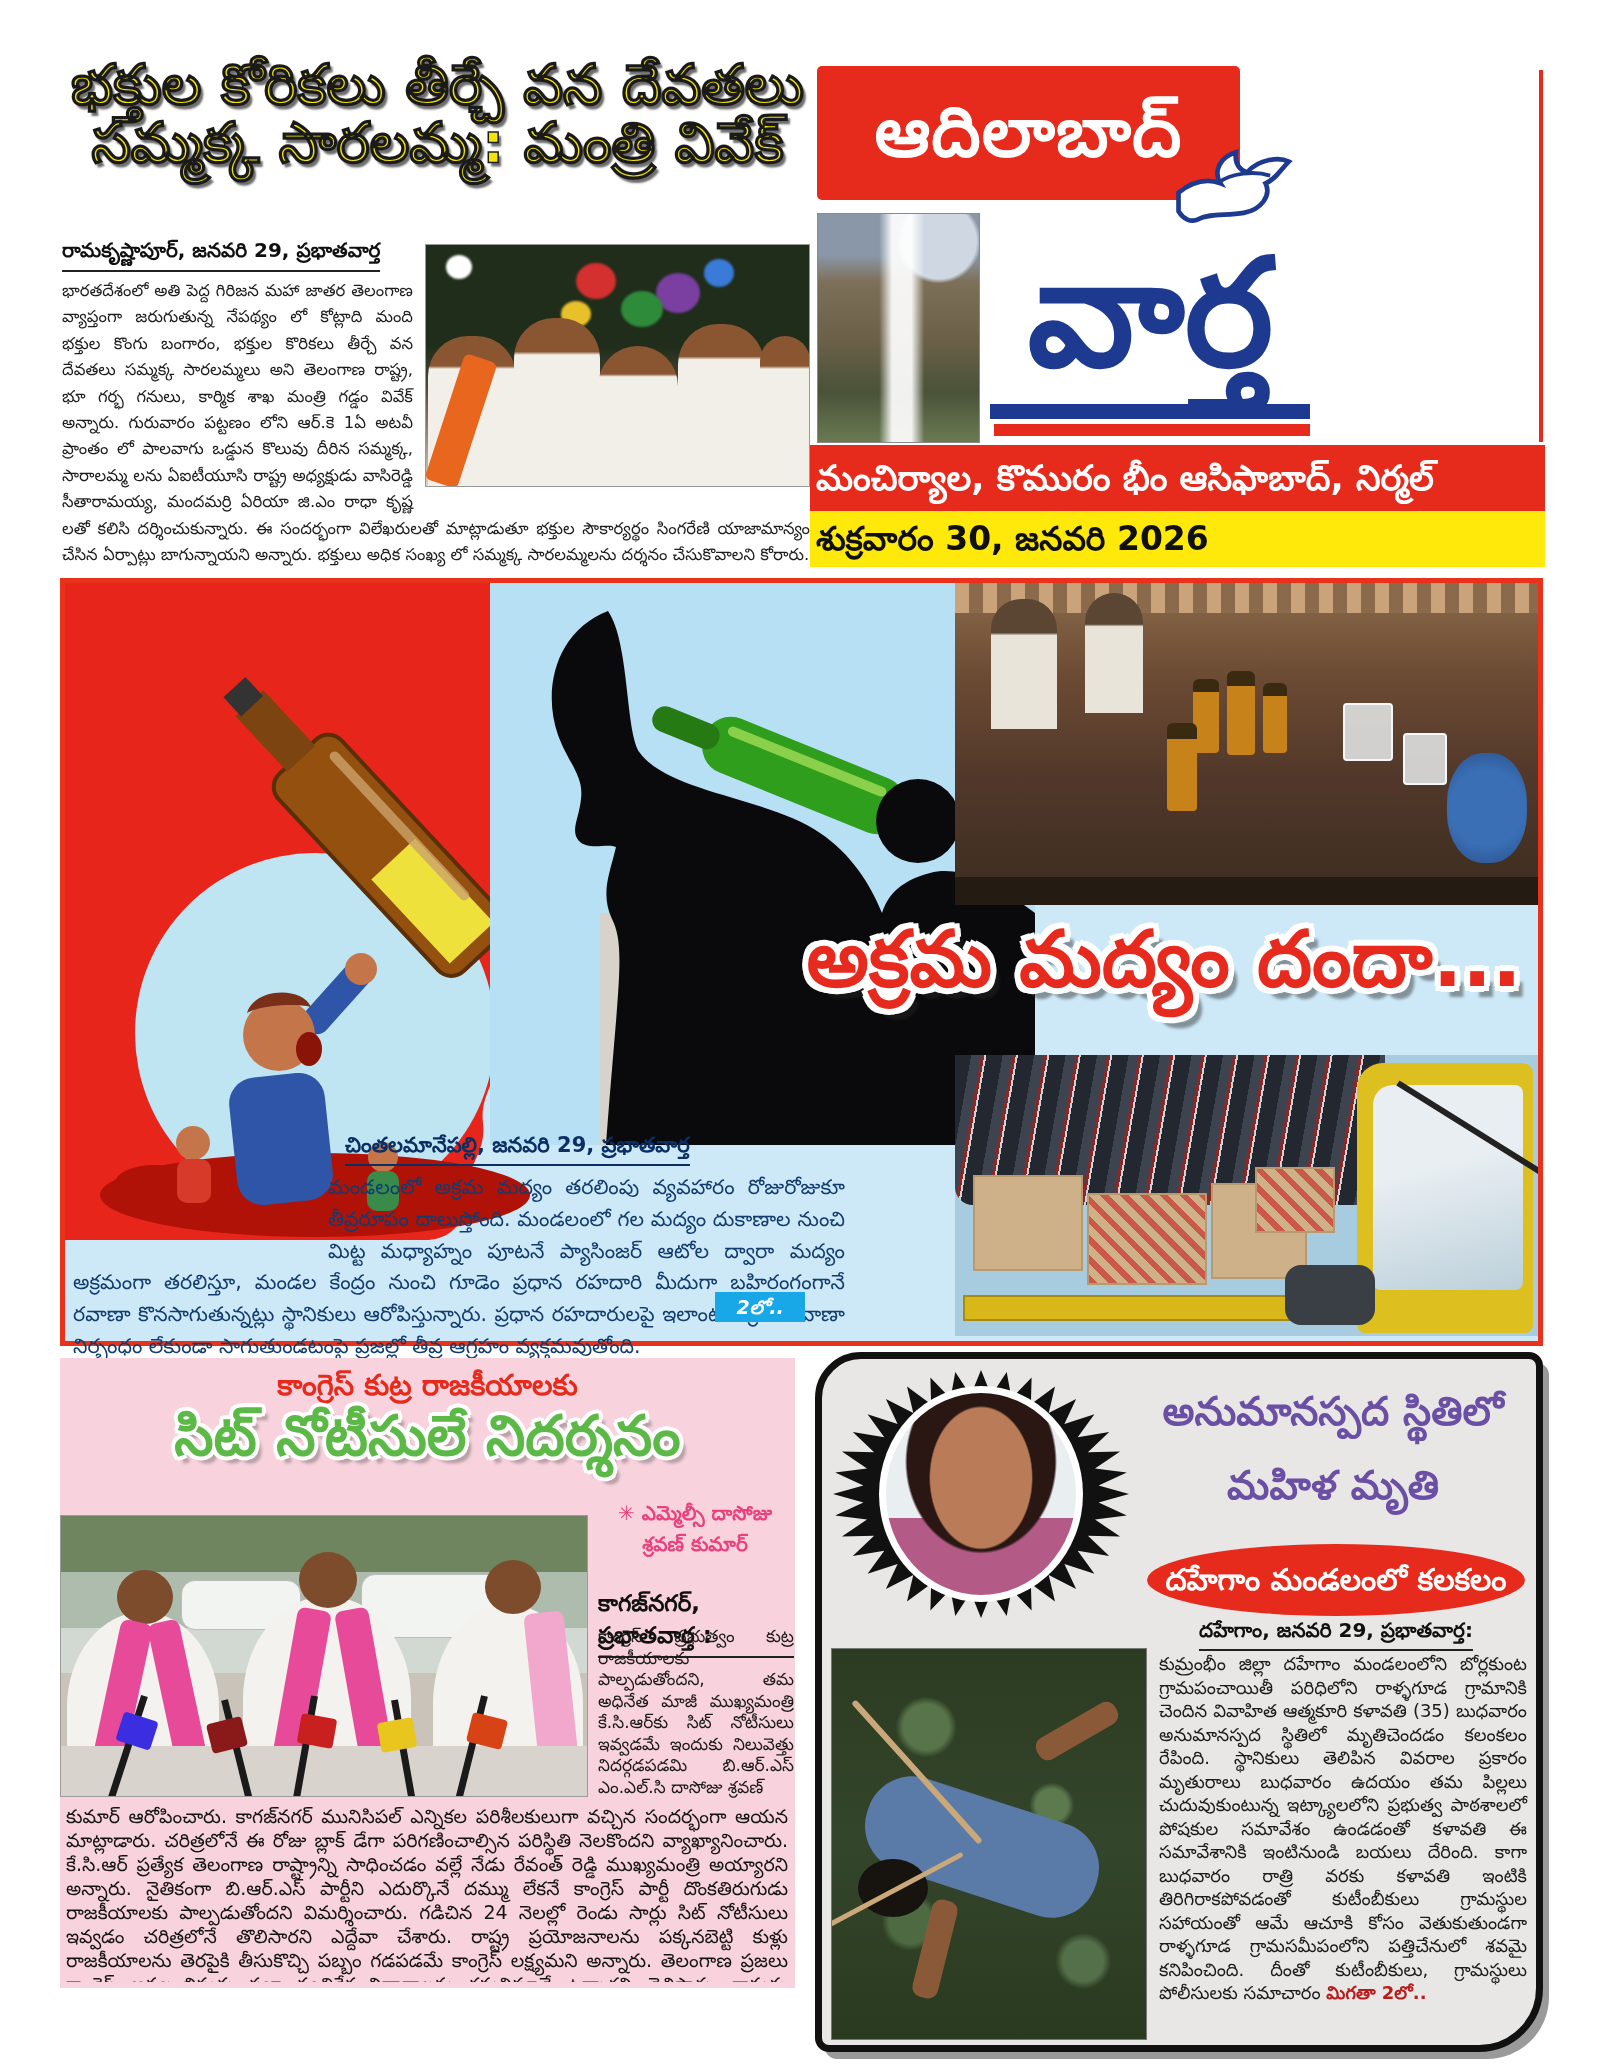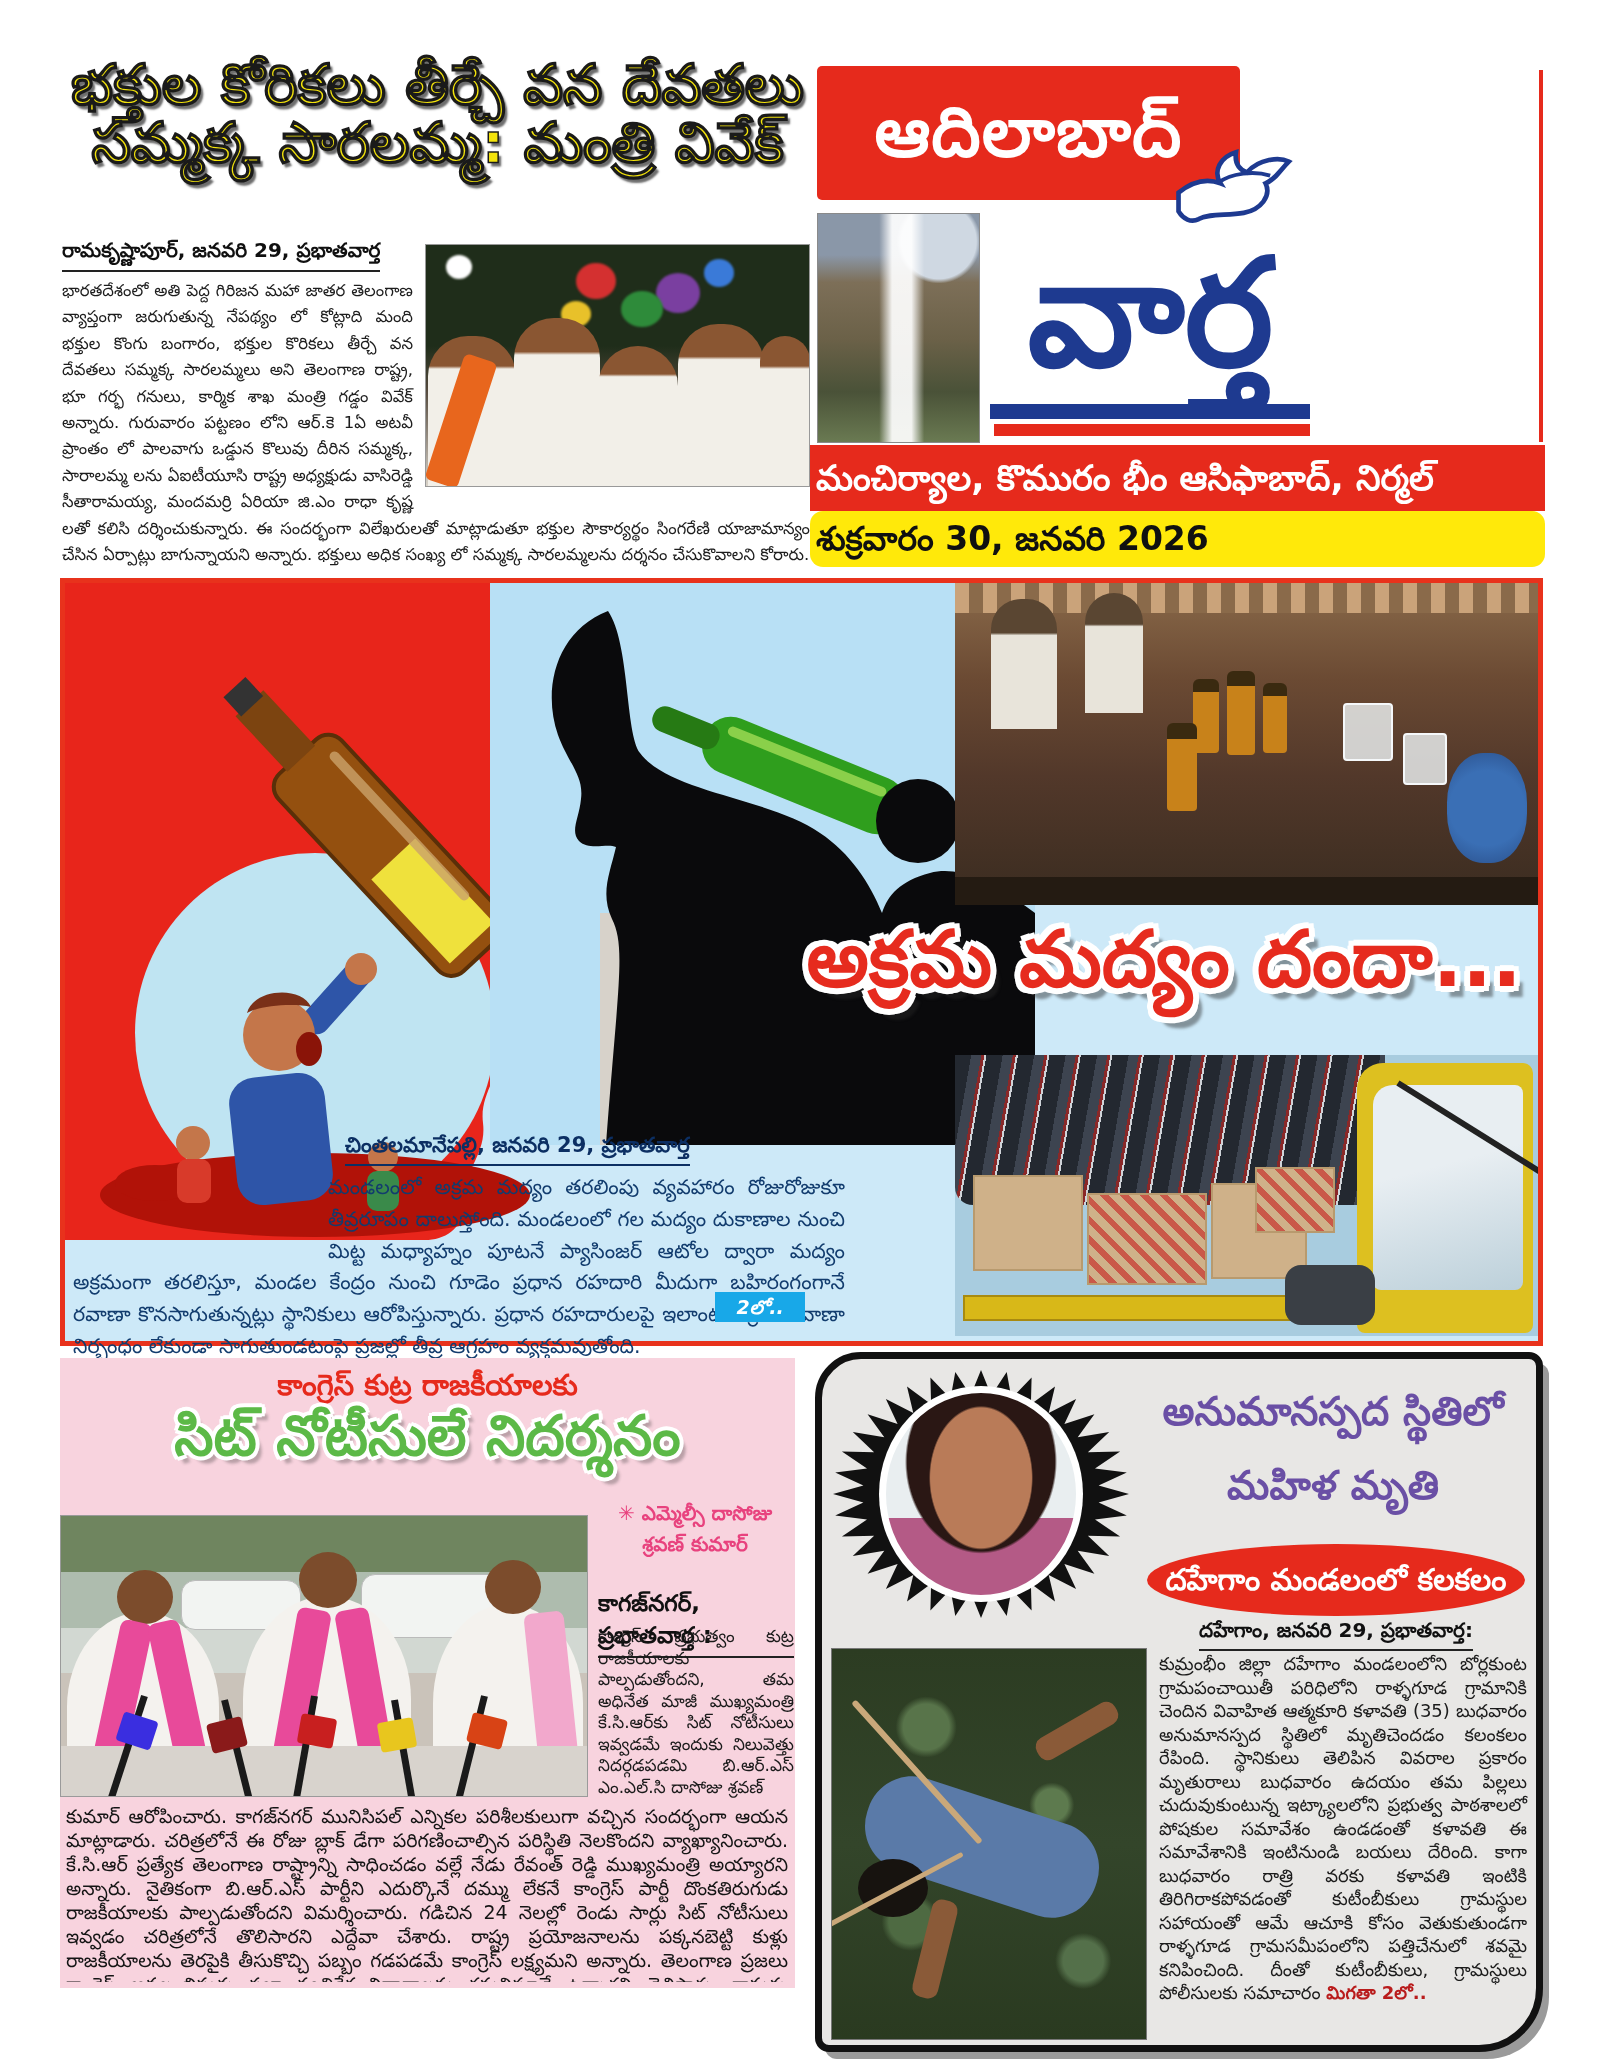--- a/index.html
+++ b/index.html
@@ -34,21 +34,21 @@
                radial-gradient(circle at 75% 12%,#cfd8e2 0 16%,rgba(0,0,0,0) 18%),
                linear-gradient(180deg,#8a97a8 0 18%,#7d6f58 30%,#6b6148 55%,#4a5238 78%,#6a7a52 100%);}
   .mast-title{position:absolute;left:988px;top:218px;width:325px;height:195px;color:#1e3a90;
               font-weight:700;font-size:150px;line-height:190px;text-align:center;}
   .bar-blue{position:absolute;left:990px;top:404px;width:320px;height:15px;background:#1e3a90;}
   .bar-red{position:absolute;left:994px;top:424px;width:316px;height:12px;background:#e62a1c;}
   .right-rule{position:absolute;left:1539px;top:70px;width:4px;height:372px;background:#e62a1c;}
   .strip-red{position:absolute;left:810px;top:445px;width:735px;height:66px;background:#e62a1c;
              color:#fff;font-weight:700;font-size:35px;line-height:66px;padding-left:6px;}
   .strip-yellow{position:absolute;left:810px;top:511px;width:735px;height:56px;background:#ffe90a;
-                color:#101010;font-weight:700;font-size:33px;line-height:56px;padding-left:6px;border-radius:13px;}
+                color:#101010;font-weight:700;font-size:33px;line-height:56px;padding-left:6px;}
 
   
   .liquor-box{position:absolute;left:60px;top:578px;width:1483px;height:768px;background:#cde9f8;
               border:5px solid #e8321c;}
   .cartoon-svg{position:absolute;left:0;top:0;width:505px;height:657px;}
   .sil-svg{position:absolute;left:425px;top:0;width:545px;height:562px;}
   .stall{position:absolute;left:890px;top:0;width:583px;height:322px;overflow:hidden;
          background:linear-gradient(180deg,#8a6a4a 0,#6b4a33 30%,#52382a 60%,#3a2c20 100%);}
   .stall-roof{position:absolute;left:0;top:0;width:583px;height:30px;
               background:repeating-linear-gradient(90deg,#caa37a 0 14px,#8a6a4a 14px 28px);}

